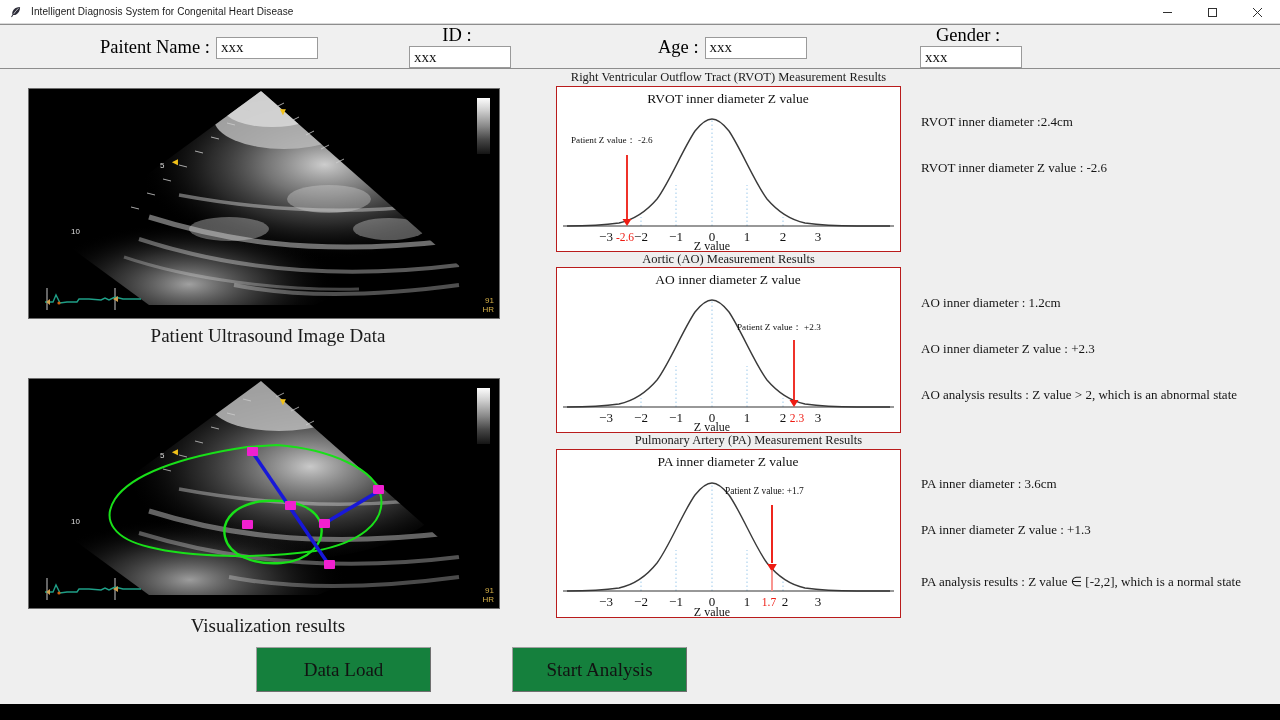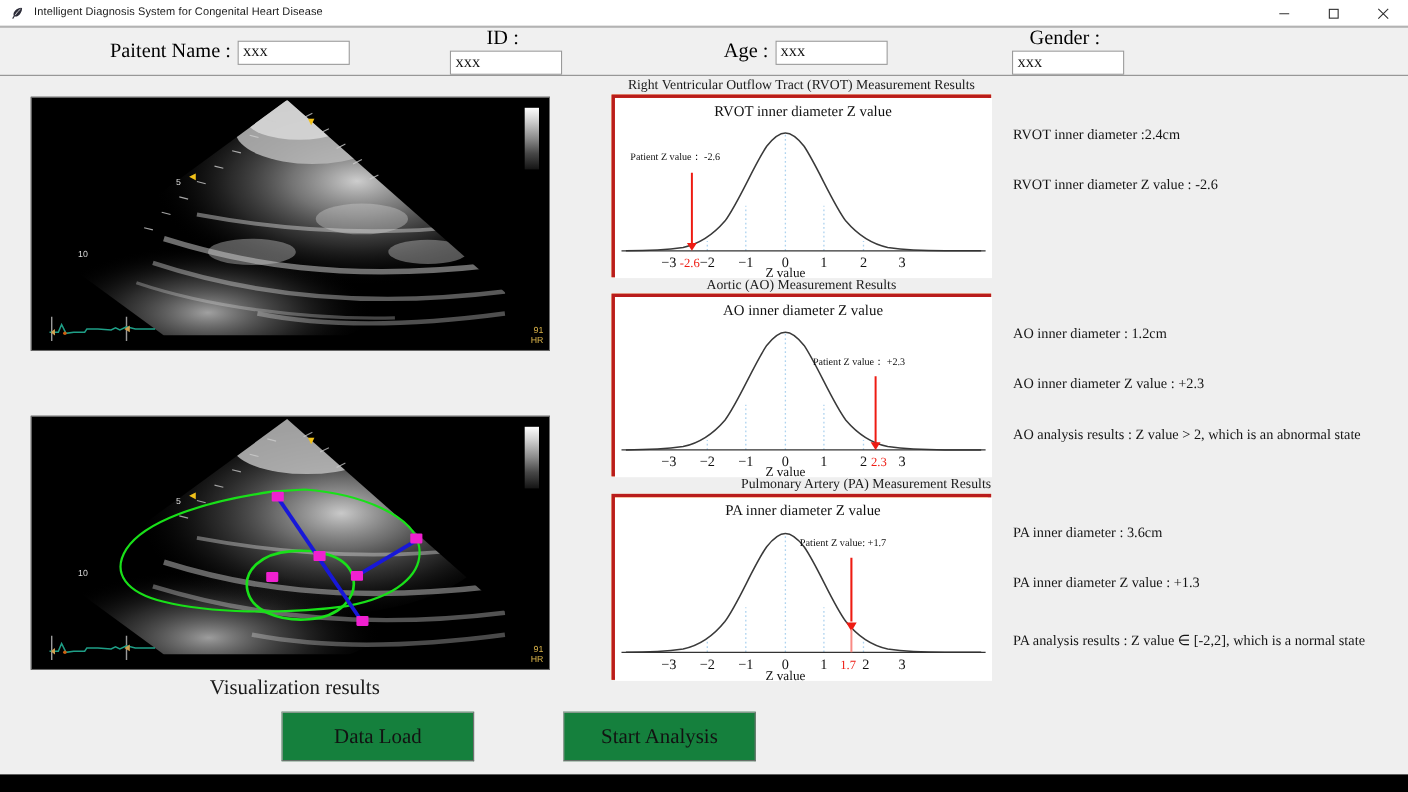--- a/index.html
+++ b/index.html
@@ -93,22 +93,22 @@
   .us-caret{position:absolute;color:#f2c21a;font-size:10px;line-height:10px;}
 
   
   .panel-title{
     position:absolute; text-align:center; width:345px;
     font-size:12.5px; color:#1a1a1a;
     font-family:"Liberation Serif", serif;
   }
   .chart-box{
     position:absolute;
-    background:#f97316;
-    border:3px solid #b91c1c;
+    background:#d946ef;
+    border:1px solid #b91c1c;
   }
   .chart-box svg{display:block;}
 
   
   .result-line{
     position:absolute;
     font-size:13px; color:#151515;
     font-family:"Liberation Serif", serif;
     white-space:nowrap;
   }
@@ -253,20 +253,21 @@
       
       <svg style="position:absolute;left:14px;bottom:6px;" width="100" height="26" viewBox="0 0 100 26">
         <path d="M4 2 L4 24 M72 2 L72 24" stroke="#9a9a9a" stroke-width="1.3"></path>
         <path d="M2 16 L10 16 L13 9 L17 17 L24 16 L34 16 L36 13 L46 13 L58 14 L62 12 L66 14 L72 11 L80 13 L98 13" fill="none" stroke="#1f9f87" stroke-width="1.4"></path>
         <path d="M3 16 l4 -3 l0 6 z" fill="#d0a050"></path>
         <path d="M70 13 l5 -3 l0 6 z" fill="#d0a050"></path>
         <circle cx="16" cy="17" r="1.6" fill="#d06010"></circle>
       </svg>
     </div>
   </div>
+  <div class="us-caption" style="left:28px; top:255px;">Patient Ultrasound Image Data</div>
 
   <div class="us-frame" style="left:28px; top:308px; width:472px; height:231px;">
     <div class="us-inner">
       <svg width="470" height="229" viewBox="0 0 470 229">
         <defs>
           <radialGradient id="tiss3" cx="55%" cy="45%" r="58%">
             <stop offset="0%" stop-color="#d4d4d4" stop-opacity=".95"></stop>
             <stop offset="32%" stop-color="#959595" stop-opacity=".72"></stop>
             <stop offset="64%" stop-color="#4e4e4e" stop-opacity=".45"></stop>
             <stop offset="100%" stop-color="#000000" stop-opacity="0"></stop>
@@ -423,21 +424,21 @@
         <text x="261" y="154">3</text>
       </g>
       <text x="240" y="154" text-anchor="middle" font-family="Liberation Serif, serif" font-size="11.5" fill="#ee1b12">2.3</text>
       <text x="155" y="163" text-anchor="middle" font-family="Liberation Serif, serif" font-size="12" fill="#111">Z value</text>
     </svg>
   </div>
   <div class="result-line" style="left:921px; top:225px;">AO inner diameter : 1.2cm</div>
   <div class="result-line" style="left:921px; top:271px;">AO inner diameter Z value : +2.3</div>
   <div class="result-line" style="left:921px; top:317px;">AO analysis results : Z value &gt; 2, which is an abnormal state</div>
 
-  <div class="panel-title" style="left:556px; top:363px;text-align:right;">Pulmonary Artery (PA) Measurement Results</div>
+  <div class="panel-title" style="left:576px; top:363px;">Pulmonary Artery (PA) Measurement Results</div>
   <div class="chart-box" style="left:556px; top:379px; width:345px; height:169px;">
     <svg width="343" height="167" viewBox="0 0 343 167">
       <rect x="0" y="0" width="343" height="167" fill="#ffffff"></rect>
       <text x="171" y="16" text-anchor="middle" font-family="Liberation Serif, serif" font-size="13.5" fill="#111">PA inner diameter Z value</text>
       <g stroke="#aed3ef" stroke-width="1.2" stroke-dasharray="1.6,2.4">
         <line x1="84" y1="141" x2="84" y2="131"></line>
         <line x1="119" y1="141" x2="119" y2="100"></line>
         <line x1="155" y1="141" x2="155" y2="33"></line>
         <line x1="190" y1="141" x2="190" y2="100"></line>
         <line x1="226" y1="141" x2="226" y2="131"></line>

